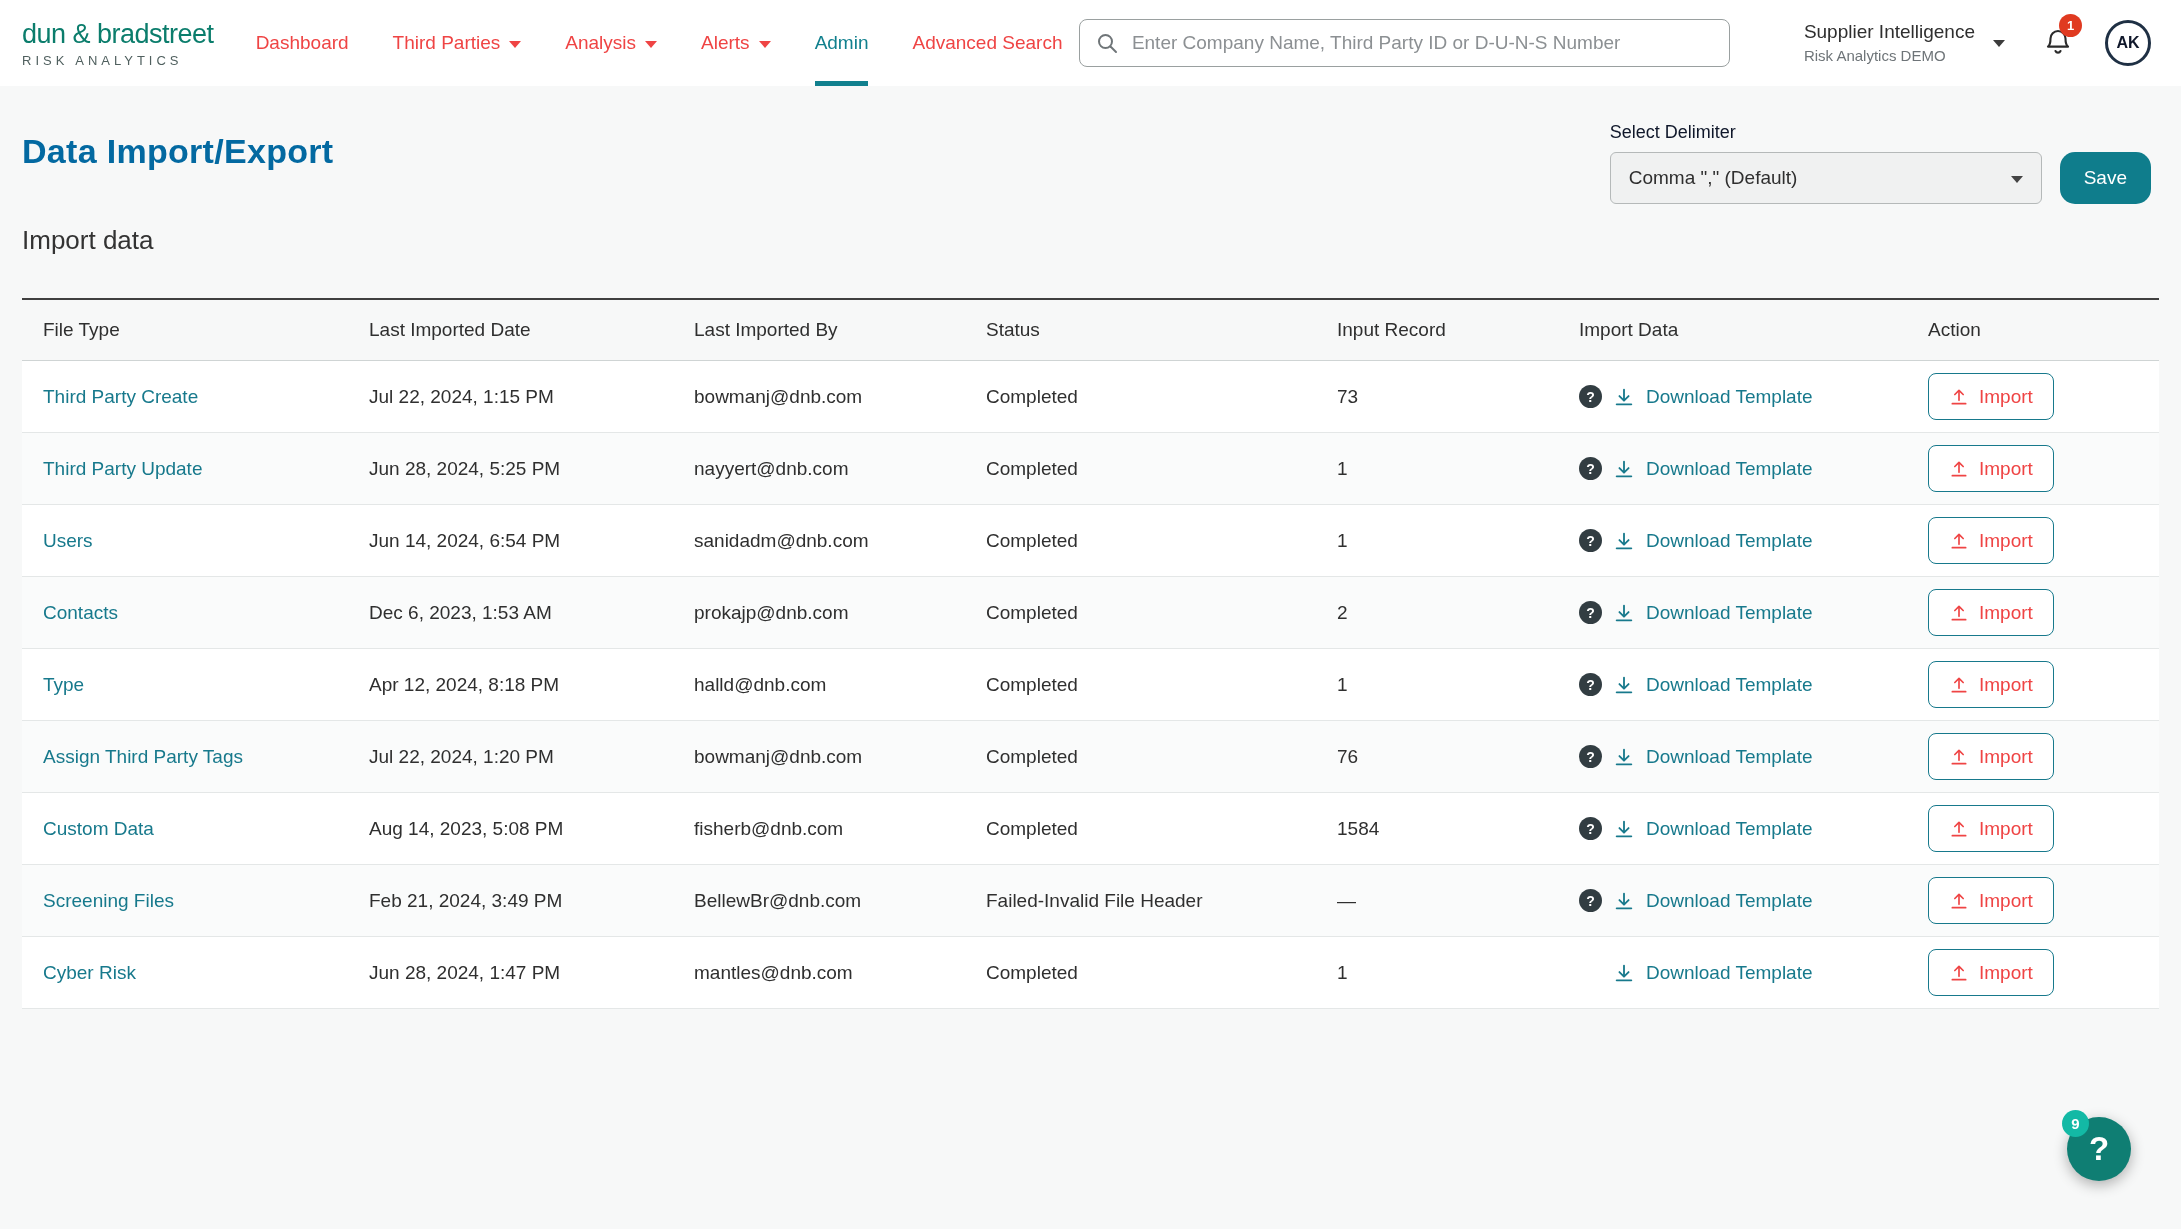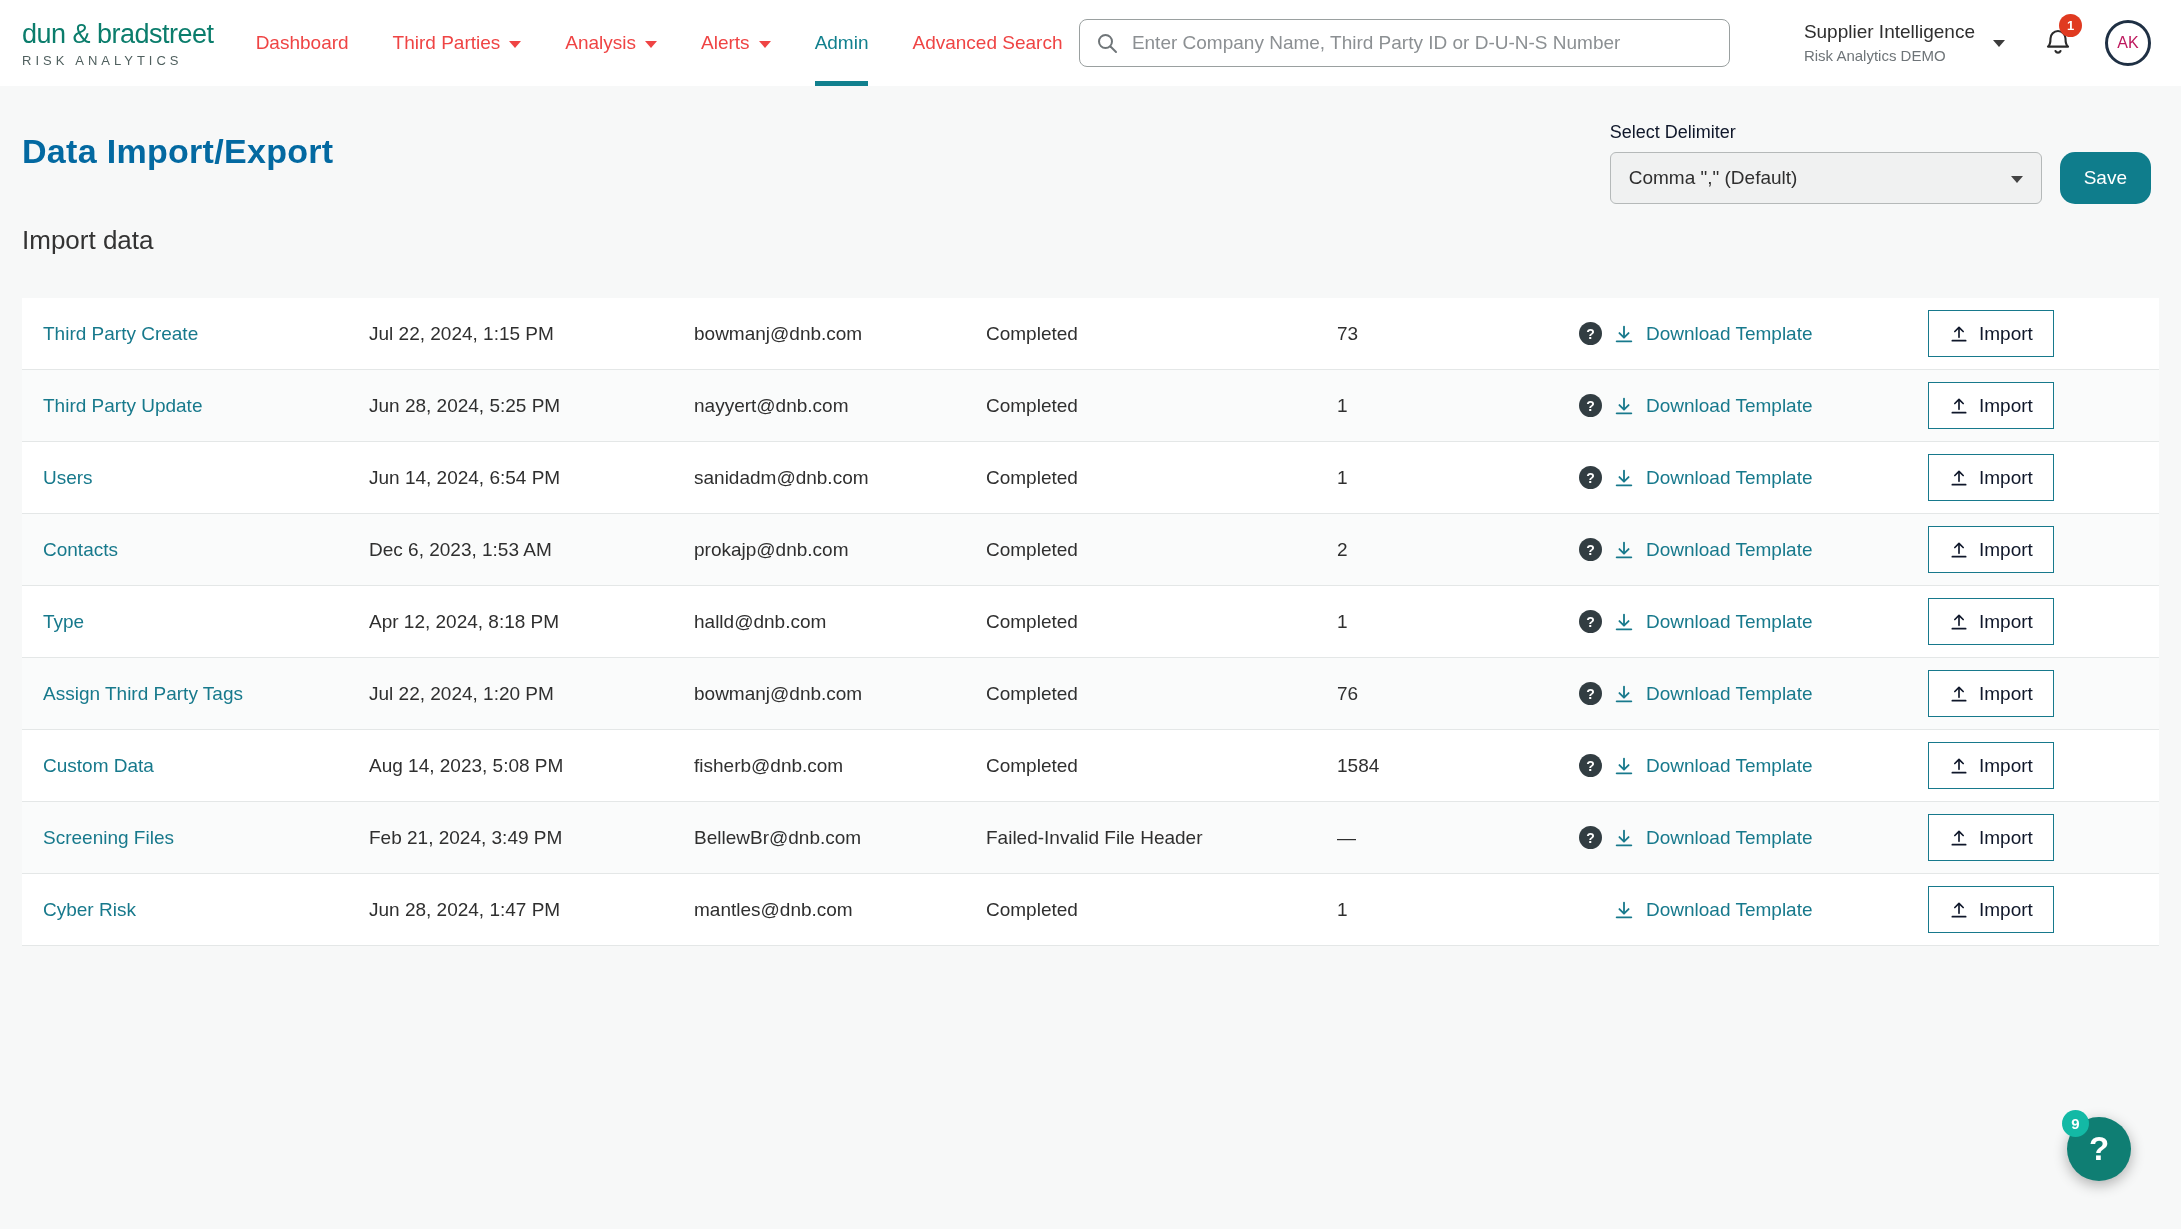--- a/index.html
+++ b/index.html
@@ -42,21 +42,21 @@
   .acct-sub  { font-size:15px; color:#6e7478; margin-top:4px; }
   .acct-caret { color:#3c3c3c; margin:0 38px 0 18px; cursor:pointer; }
   .bell-wrap { position:relative; margin-right:32px; cursor:pointer; }
   .bell-badge {
     position:absolute; top:-12px; right:-9px; min-width:23px; height:23px; padding:0 4px;
     border-radius:12px; background:#e03a20; color:#fff; font-size:13px; font-weight:bold;
     display:flex; align-items:center; justify-content:center;
   }
   .avatar {
     width:46px; height:46px; border-radius:50%; border:3px solid #1f3044; background:#fff;
-    color:#be185d; font-size:16px; font-weight:normal;
+    color:#0f172a; font-size:16px; font-weight:bold;
     display:flex; align-items:center; justify-content:center; cursor:pointer;text-align:center;
   }
   
   main { background:#f7f8f8; min-height:1143px; padding-bottom:40px; }
   .page-header { position:relative; padding-top:36px; }
   .page-title { margin:10px 0 0 0; padding-left:22px; font-size:34px; font-weight:bold; color:#0369a1; letter-spacing:0.3px; }
   .delimiter-block { position:absolute; top:36px; right:30px; }
   .delim-label { font-size:18px; color:#0f172a; margin-bottom:9px; }
   .delim-row { display:flex; gap:18px; align-items:center; }
   .delim-select {
@@ -86,21 +86,21 @@
   .link { color:#17798c; text-decoration:none; cursor:pointer; }
   .import-data { display:flex; align-items:center; gap:11px; }
   .help-ic {
     width:23px; height:23px; border-radius:50%; background:#323d42; color:#fff;
     font-size:14px; font-weight:bold; display:flex; align-items:center; justify-content:center;
     cursor:pointer; flex:none;
   }
   .dl-ic { color:#17798c; flex:none; display:block; cursor:pointer; }
   .import-btn {
     display:flex; align-items:center; gap:10px; height:47px; padding:0 20px;
-    background:#fff; border:1px solid #17798c; border-radius:0; color:#0f172a;
+    background:#fff; border:1px solid #17798c; border-radius:8px; color:#ef4444;
     font-size:19px; font-family:inherit; cursor:pointer;
   }
   
   .help-fab {
     position:fixed; right:50px; bottom:48px; width:64px; height:64px; border-radius:50%;
     background:#0f7e73; color:#fff; display:flex; align-items:center; justify-content:center;
     font-size:33px; font-weight:bold; box-shadow:0 4px 14px rgba(0,0,0,0.3); cursor:pointer;
   }
   .fab-badge {
     position:absolute; top:-7px; left:-5px; width:27px; height:27px; border-radius:50%;
@@ -177,20 +177,29 @@
           <span class="tri"></span>
         </div>
         <button class="save-btn">Save</button>
       </div>
     </div>
   </div>
 
   <h2 class="section-title">Import data</h2>
 
   <div class="table">
+    <div class="trow thead">
+      <div>File Type</div>
+      <div>Last Imported Date</div>
+      <div>Last Imported By</div>
+      <div>Status</div>
+      <div>Input Record</div>
+      <div>Import Data</div>
+      <div>Action</div>
+    </div>
     <div>
   <div class="trow">
     <div class="cell">
       <a class="link">Third Party Create</a>
     </div>
     <div class="cell">Jul 22, 2024, 1:15 PM</div>
     <div class="cell">bowmanj@dnb.com</div>
     <div class="cell">Completed</div>
     <div class="cell">73</div>
     <div class="cell import-data">

